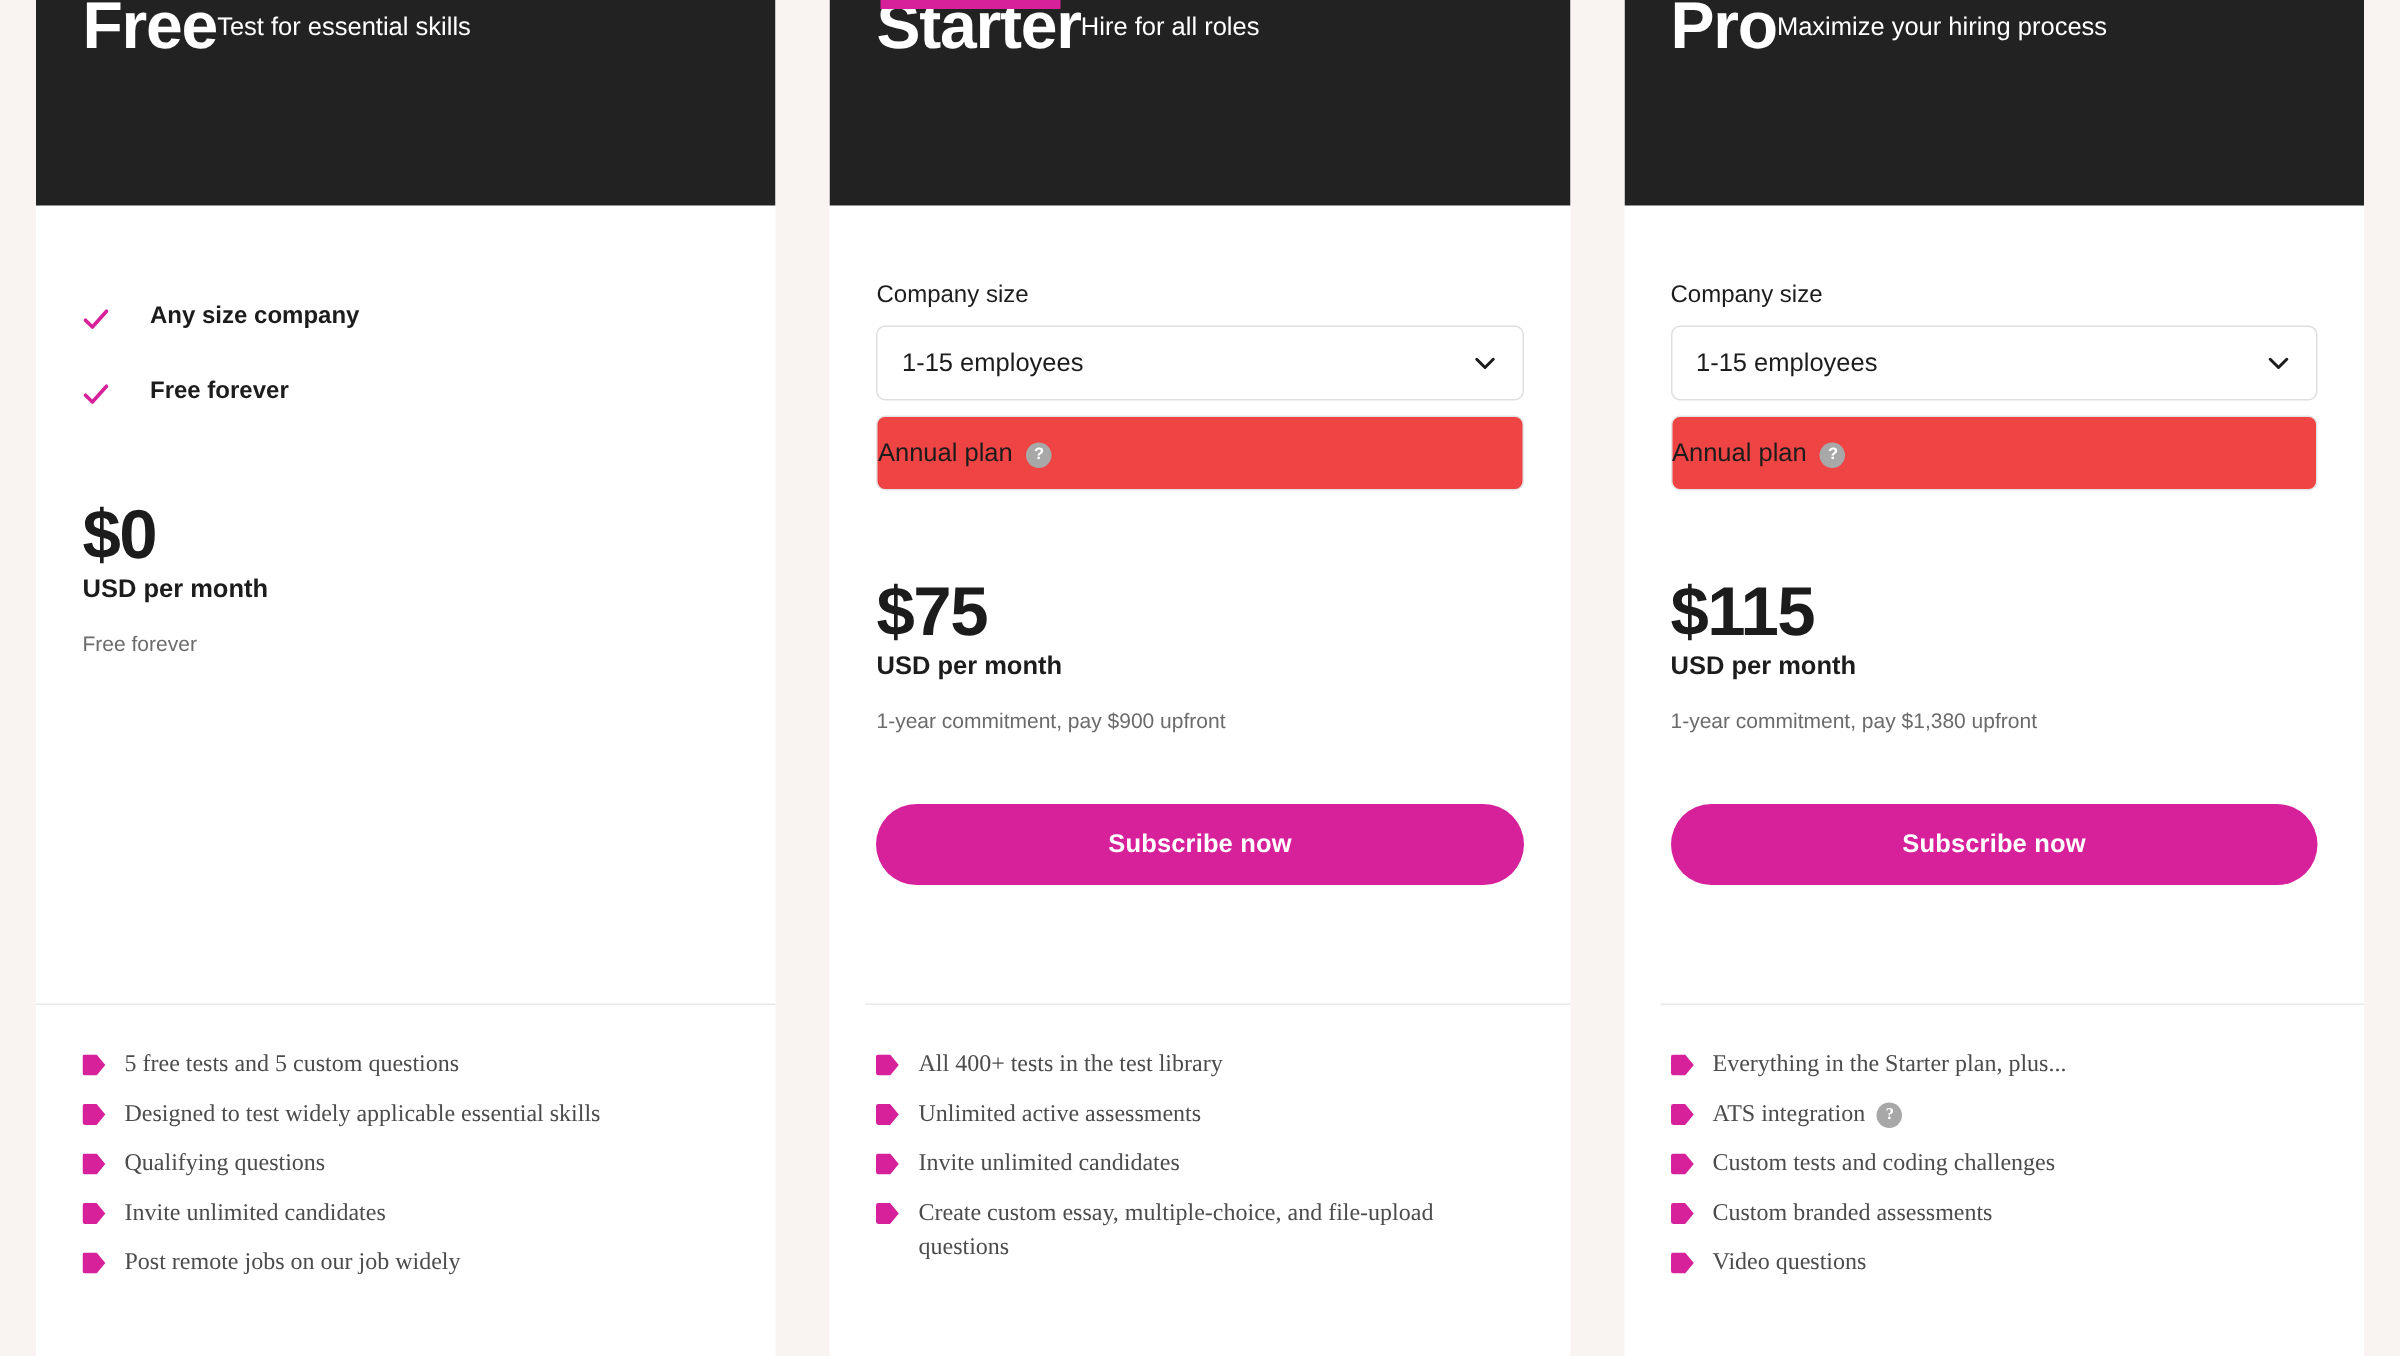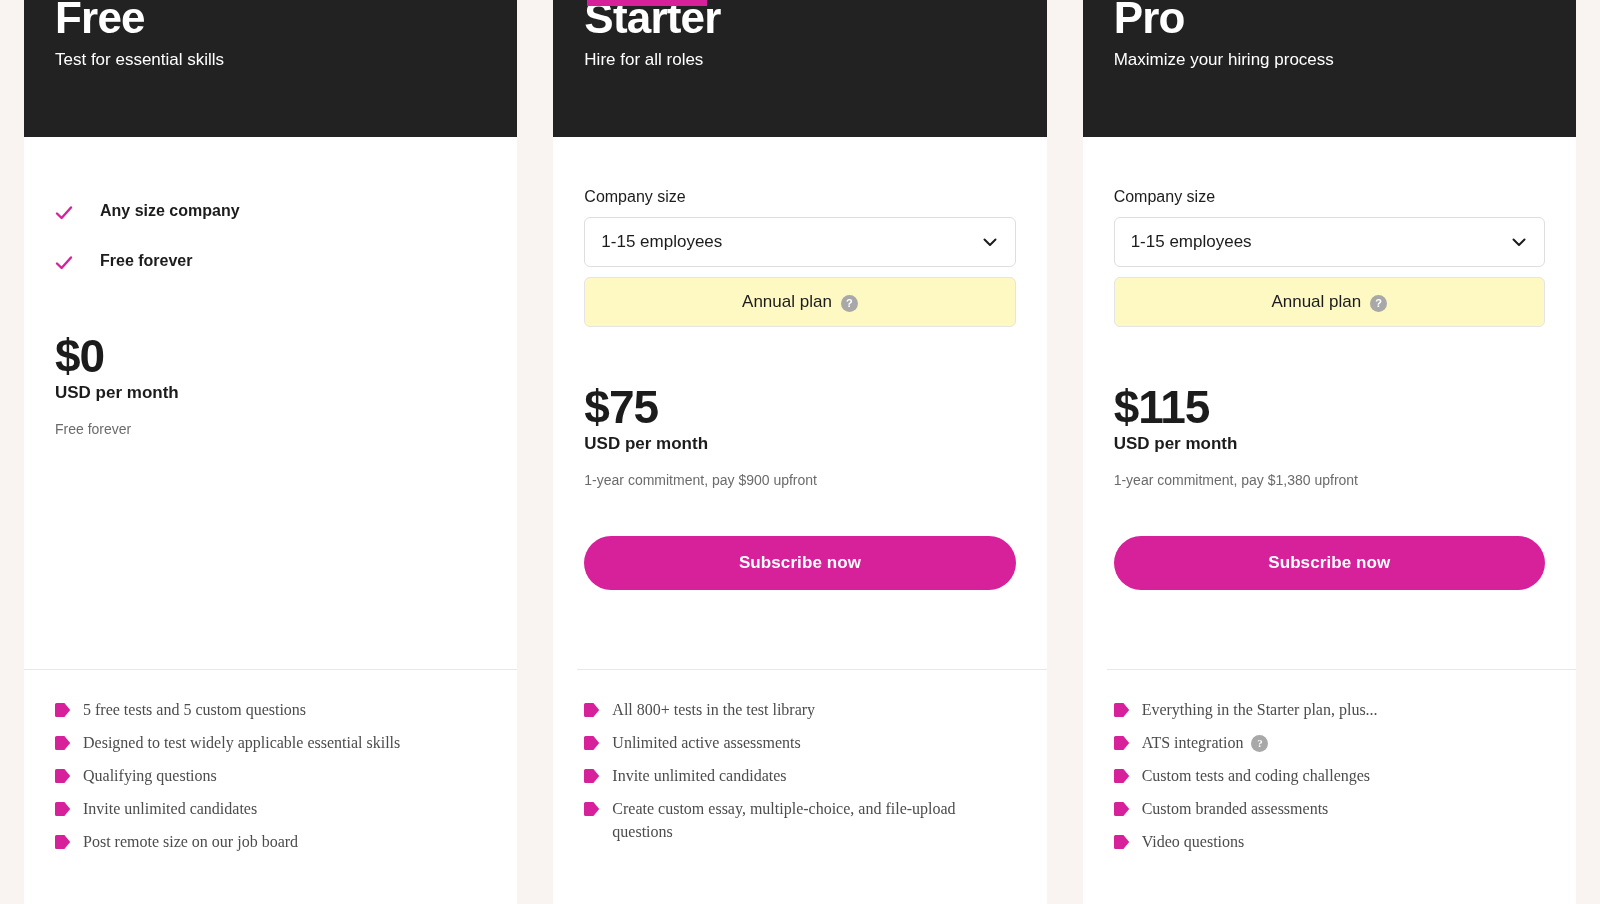--- a/index.html
+++ b/index.html
@@ -45,21 +45,21 @@
     left: 34px;
     z-index: 5;
   }
 
   
   .card-header {
     background: #222222;
     height: 137px;
     padding: 0 31px;
     display: flex;
-    flex-direction: column;
+    flex-direction: row;
     justify-content: flex-start;
     color: #FFFFFF;
     flex: 0 0 auto;
   }
 
   .plan-name {
     font-size: 44px;
     font-weight: 700;
     line-height: 48px;
     letter-spacing: -0.8px;
@@ -141,24 +141,24 @@
     transform: translateY(-50%);
     width: 18px;
     height: 18px;
   }
 
   .term-toggle {
     margin-top: 10px;
     height: 50px;
     border: 1px solid #E4E4E4;
     border-radius: 6px;
-    background: #fef9c3;
+    background: #ef4444;
     display: flex;
     align-items: center;
-    justify-content: center;
+    justify-content: flex-start;
     gap: 9px;
     cursor: pointer;
   }
   .term-toggle-label {
     font-size: 17px;
     color: #1C1C1C;
     line-height: 20px;
   }
 
   .help-badge {
@@ -333,21 +333,21 @@
         </svg>
         <span class="feature-text">
             <span>Invite unlimited candidates</span>
           </span>
       </li>
       <li class="feature-item">
         <svg class="tag-bullet" viewBox="0 0 16 14">
           <path d="M0 1.6 A1.6 1.6 0 0 1 1.6 0 L9.4 0 L15.2 7 L9.4 14 L1.6 14 A1.6 1.6 0 0 1 0 12.4 Z" fill="#D6219B"></path>
         </svg>
         <span class="feature-text">
-            <span>Post remote size on our job board</span>
+            <span>Post remote jobs on our job widely</span>
           </span>
       </li>
     </ul>
   </section>
 
   <section class="plan-card">
     <div class="popular-strip"></div>
 
     <header class="card-header">
       <h2 class="plan-name">Starter</h2>
@@ -380,21 +380,21 @@
     </div>
 
     <div class="card-divider"></div>
 
     <ul class="feature-list">
       <li class="feature-item">
         <svg class="tag-bullet" viewBox="0 0 16 14">
           <path d="M0 1.6 A1.6 1.6 0 0 1 1.6 0 L9.4 0 L15.2 7 L9.4 14 L1.6 14 A1.6 1.6 0 0 1 0 12.4 Z" fill="#D6219B"></path>
         </svg>
         <span class="feature-text">
-            <span>All 800+ tests in the test library</span>
+            <span>All 400+ tests in the test library</span>
           </span>
       </li>
       <li class="feature-item">
         <svg class="tag-bullet" viewBox="0 0 16 14">
           <path d="M0 1.6 A1.6 1.6 0 0 1 1.6 0 L9.4 0 L15.2 7 L9.4 14 L1.6 14 A1.6 1.6 0 0 1 0 12.4 Z" fill="#D6219B"></path>
         </svg>
         <span class="feature-text">
             <span>Unlimited active assessments</span>
           </span>
       </li>

